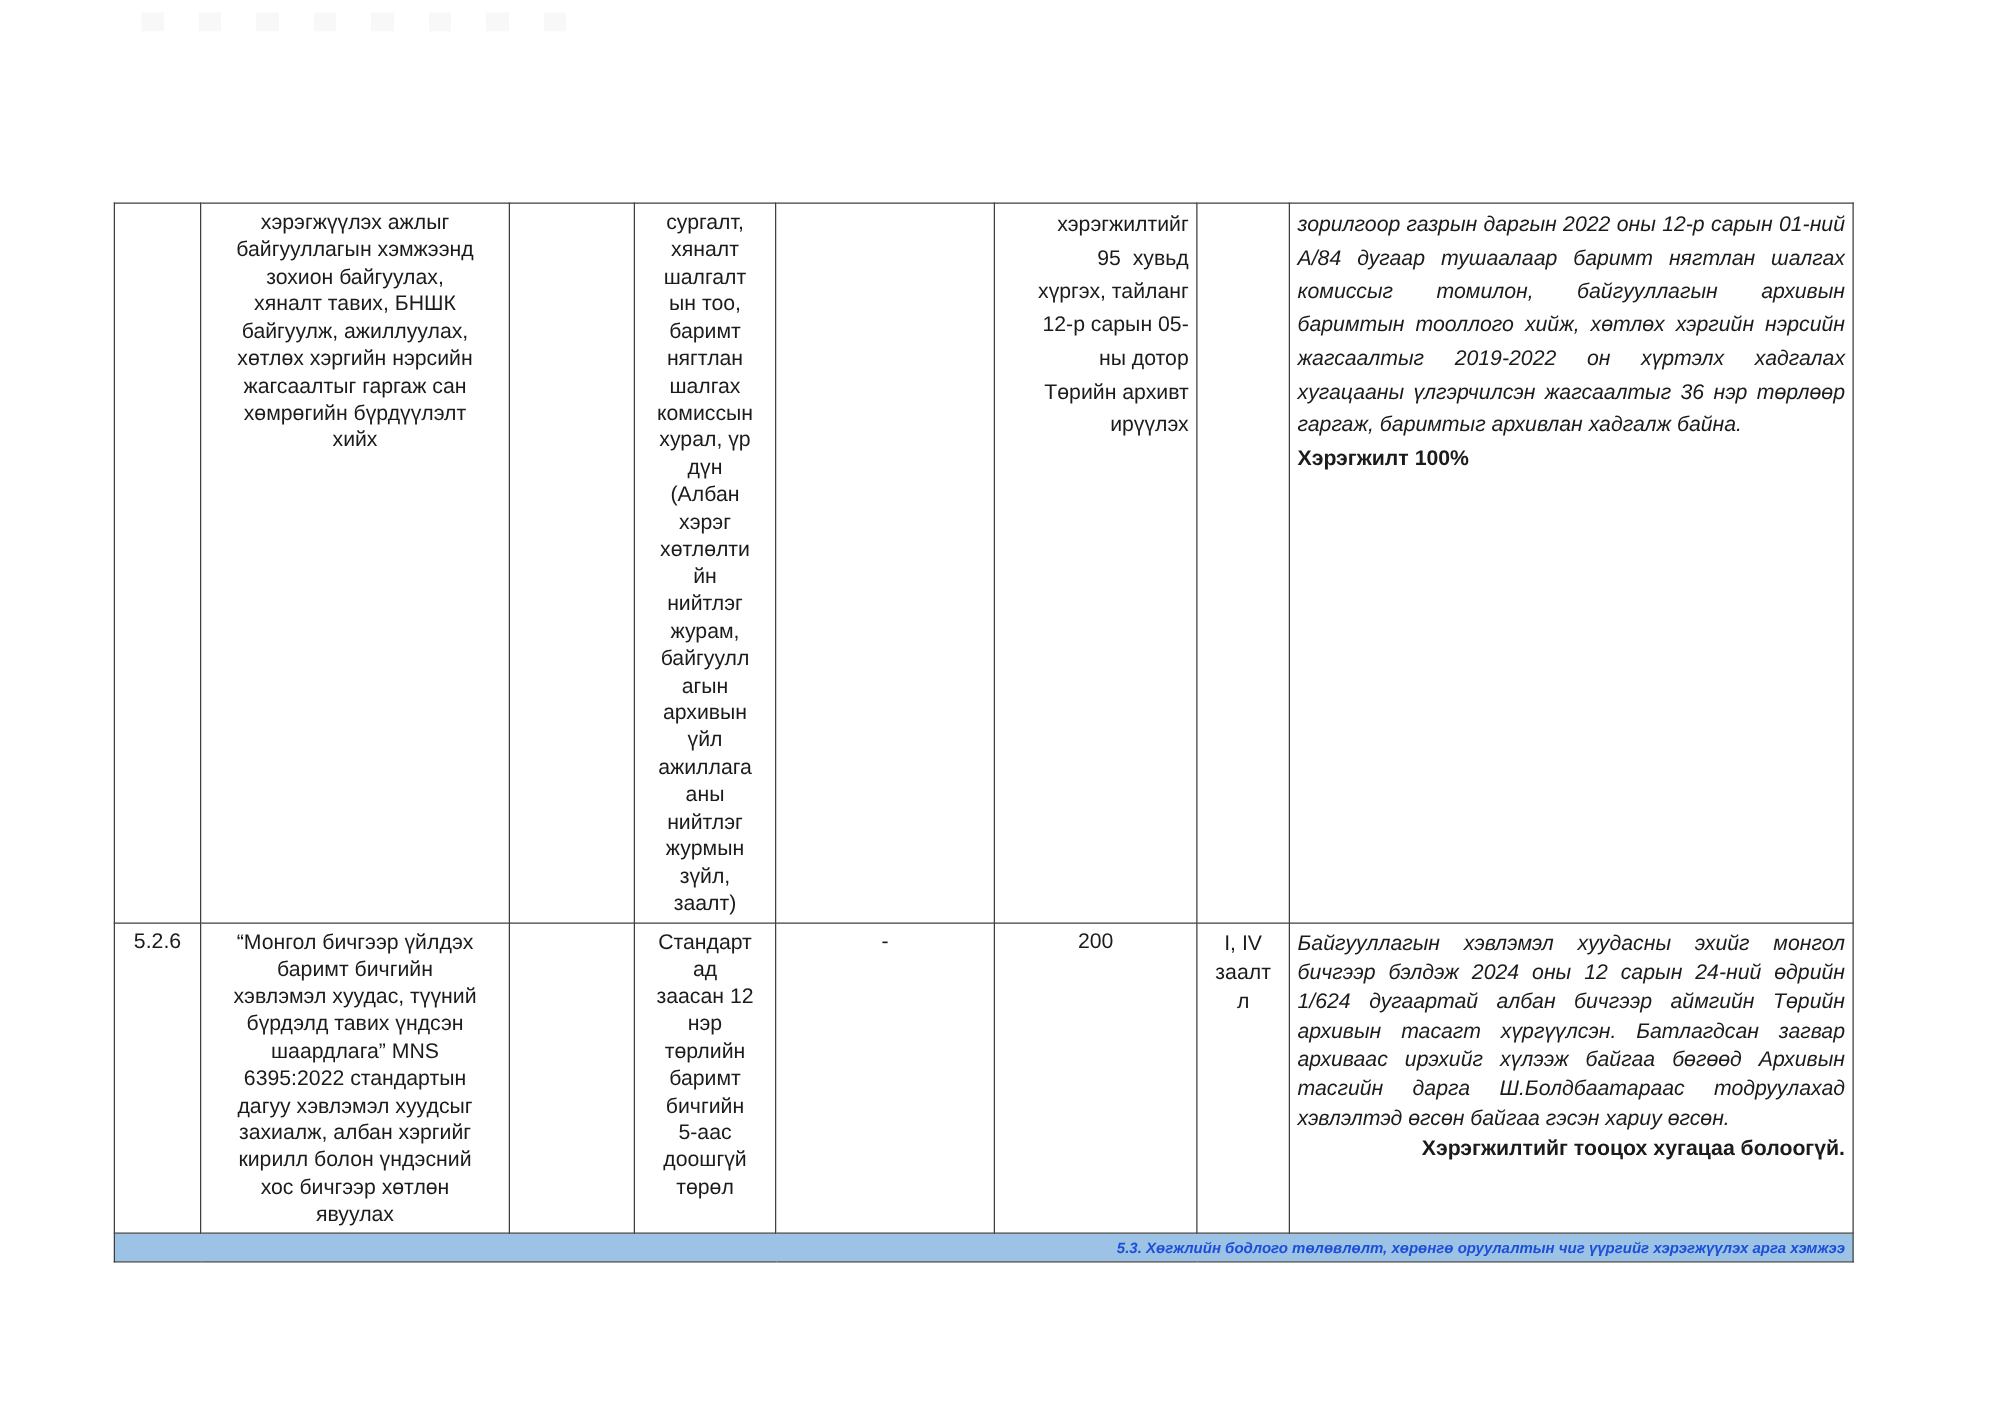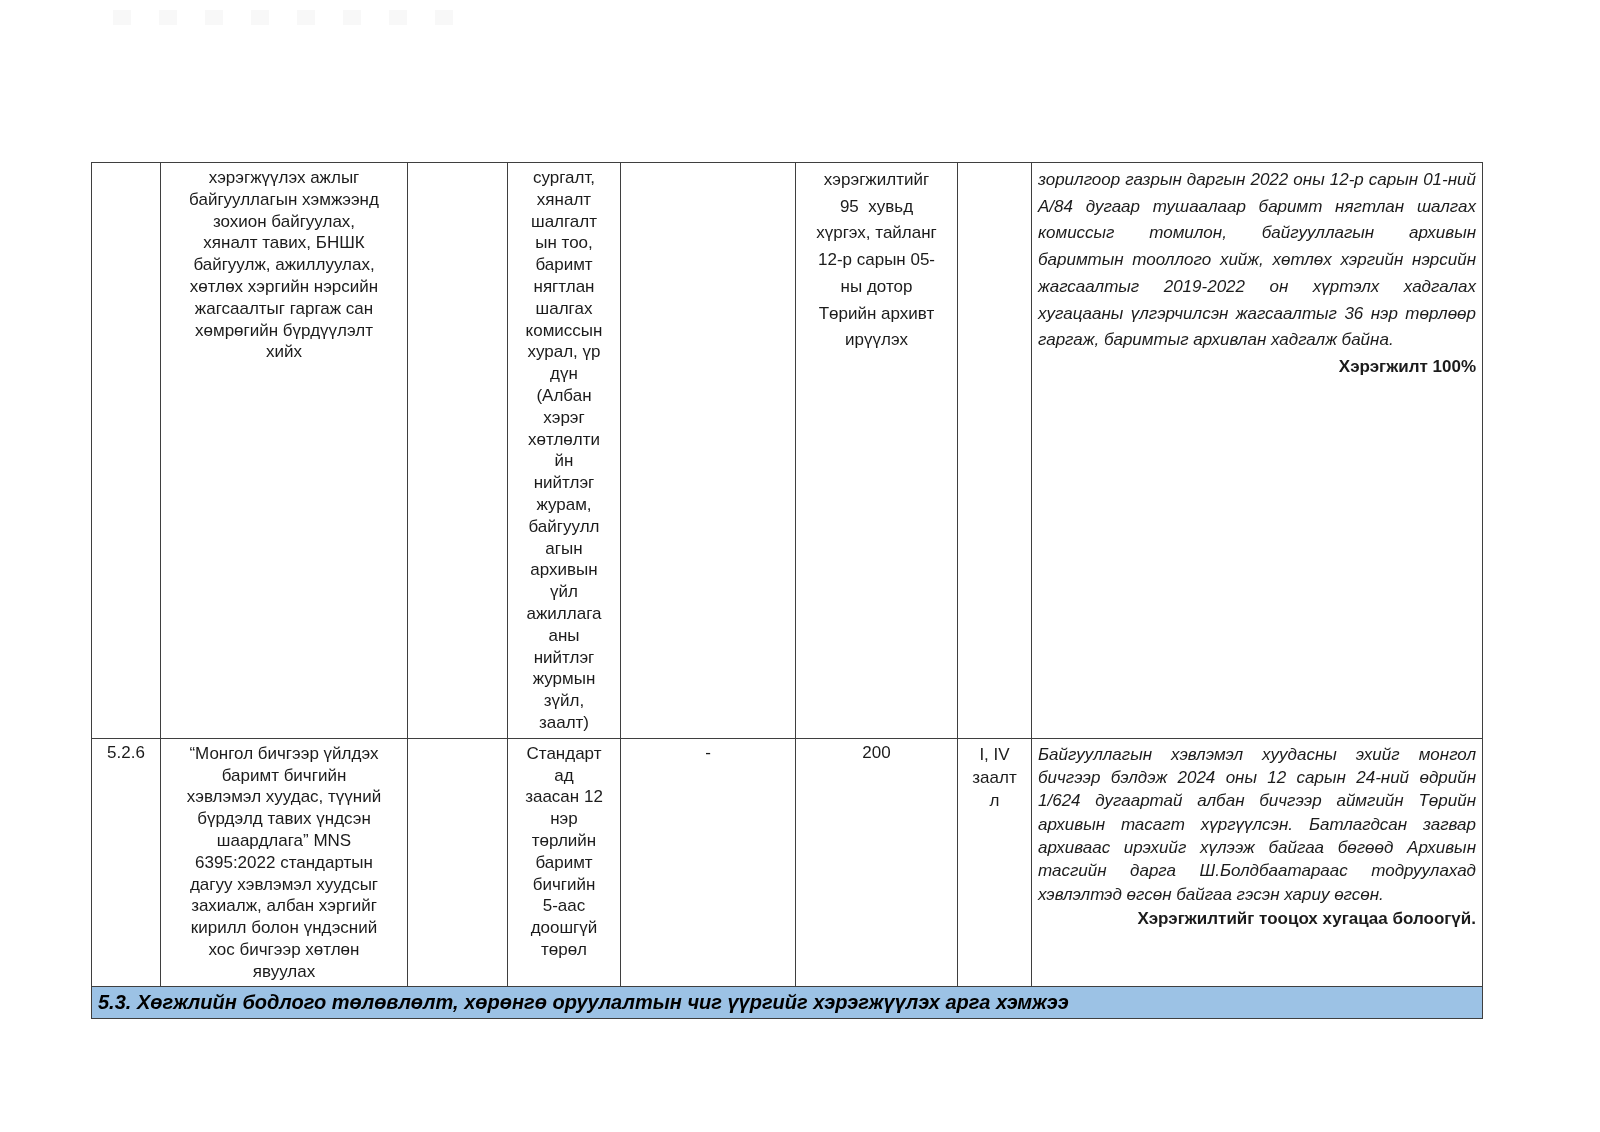--- a/index.html
+++ b/index.html
@@ -39,38 +39,38 @@
   }
   tr.row-cont  { height: 568px; }
   tr.row-526   { height: 242px; }
   tr.row-526 td { border-top: 1px solid #eab308; }
   tr.row-band  { height: 15px; }
 
   .ctr   { text-align: center; }
   .mid   { vertical-align: middle; }
   .pre   { white-space: pre-line; }
   .lh-s  { line-height: 21.8px; }  
-  .lh-l  { line-height: 26.7px; }  
+  .lh-l  { line-height: 26.7px; text-align: right; }  
   .lh-m  { line-height: 23.3px; }  
   .just  { text-align: justify; font-style: italic; }
   .impl  { padding: 4px 10px 4px 14px; }
-  .res-right  { font-weight: bold; text-align: right;  margin-top: 3px; }
+  .res-right  { font-weight: bold;  margin-top: 3px; }
   .res-center { font-weight: bold; text-align: right; margin-top: 3px; }
   .dash-cell  { vertical-align: top; padding-top: 66px; text-align: center; }
 
   td.band-cell {
     background: #9CC2E5;
     border: 1px solid #2f2f2f;
     font-weight: bold;
     font-style: italic;
-    font-size: 20px;
-    text-align: left;
+    font-size: 12px;
+    text-align: right;
     vertical-align: middle;
     padding: 2px 0;
-    color: #000000;
+    color: #1d4ed8;
   }
 </style>
 </head>
 <body>
 
 <div class="artifact"></div>
 
 <table class="report-table">
   <colgroup>
     <col style="width:69px">

